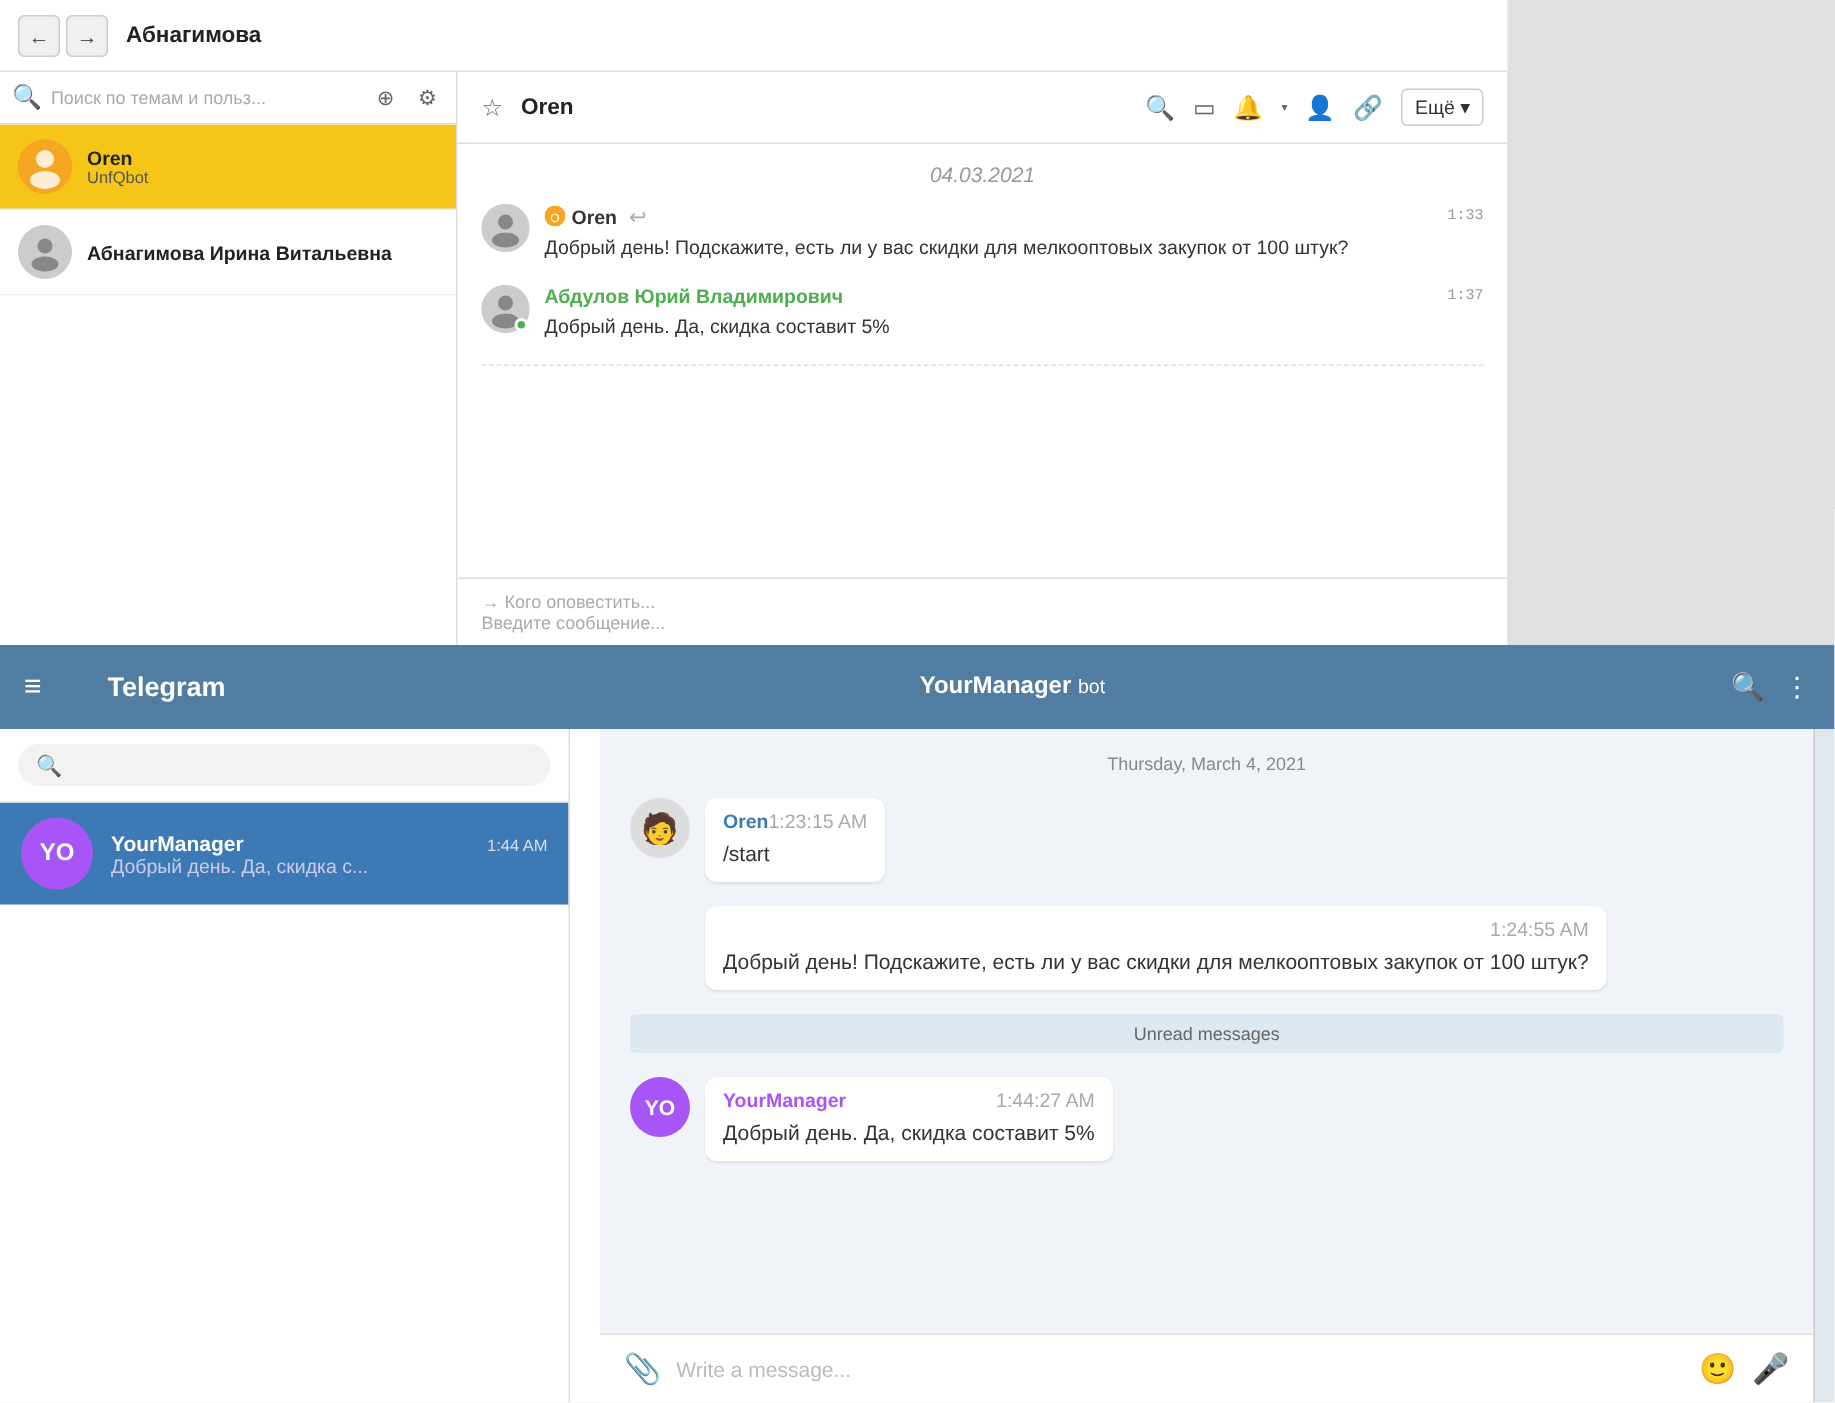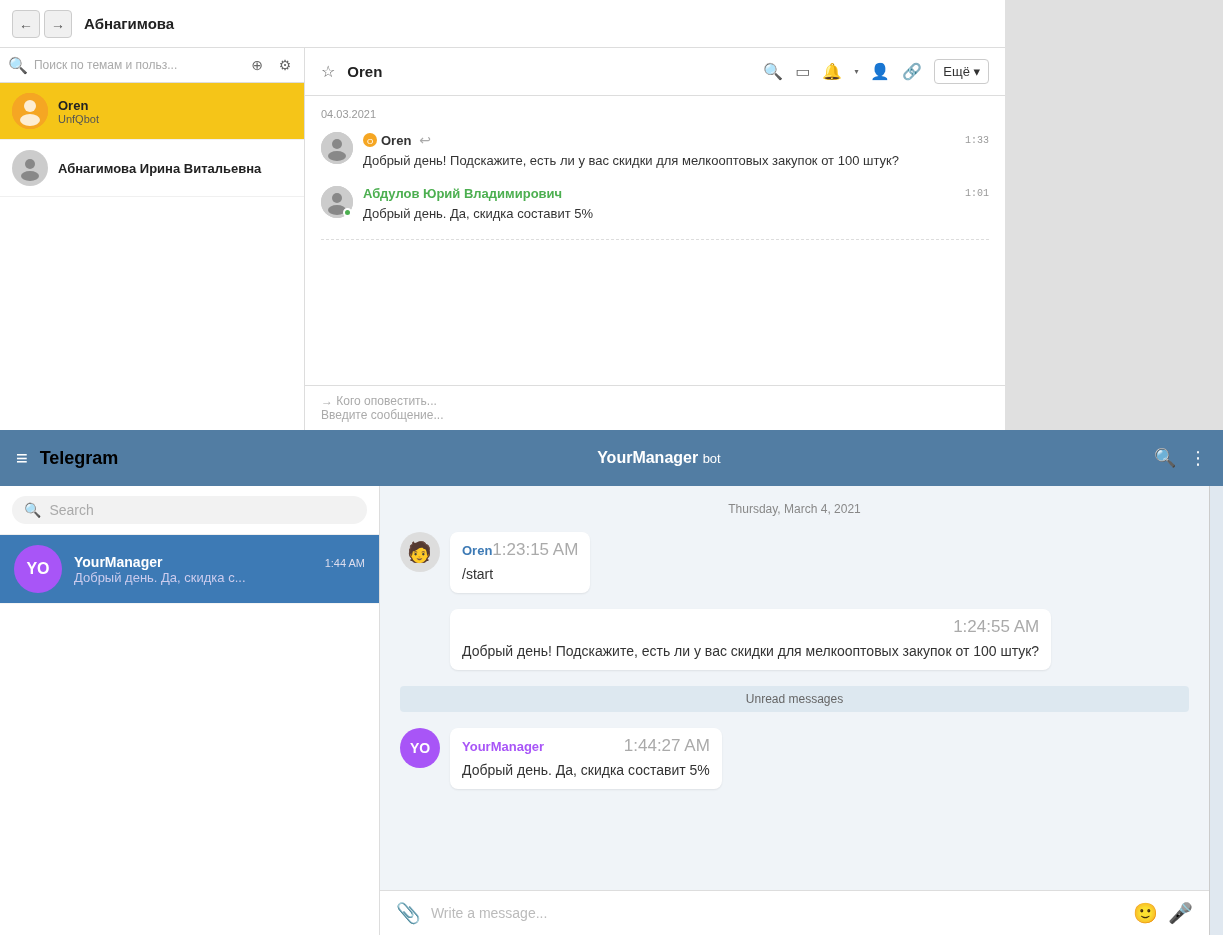--- a/index.html
+++ b/index.html
@@ -132,23 +132,24 @@
       padding: 4px 8px;
       border: 1px solid #ccc;
       border-radius: 4px;
     }
     .crm-messages {
       flex: 1;
       overflow-y: auto;
       padding: 12px 16px;
     }
     .crm-date-divider {
-      text-align: left;
-      font-size: 11px; color: #999;
+      text-align: center;
+      font-size: 14px; color: #999;
       margin-bottom: 12px;
+      font-style: italic;
     }
     .crm-msg {
       display: flex;
       gap: 10px;
       margin-bottom: 16px;
     }
     .crm-msg-avatar {
       width: 32px; height: 32px;
       border-radius: 50%;
       background: #ccc;
@@ -221,21 +222,21 @@
       background: #527da3;
       display: flex;
       align-items: center;
       padding: 0 16px;
       gap: 12px;
       color: #fff;
     }
     .tg-hamburger {
       font-size: 20px; cursor: pointer; color: #fff;
     }
-    .tg-brand { font-size: 18px; font-weight: 600; color: #000000; flex: 1; }
+    .tg-brand { font-size: 18px; font-weight: 600; color: #ffffff; flex: 1; margin-left: 32px; }
     .tg-chat-title-wrap { flex: 1; text-align: left; }
     .tg-chat-name { font-size: 16px; font-weight: 600; color: #fff; }
     .tg-search-icon { font-size: 18px; cursor: pointer; color: #fff; }
     .tg-more-icon { font-size: 18px; cursor: pointer; color: #fff; }
 
     
     .tg-body {
       display: flex;
       flex: 1;
       overflow: hidden;
@@ -291,20 +292,21 @@
     .tg-contact-item.active .tg-contact-preview { color: #cce; }
     .tg-contact-time { font-size: 11px; color: #aaa; white-space: nowrap; text-align: right; }
     .tg-contact-item.active .tg-contact-time { color: #dde; }
 
     
     .tg-chat {
       flex: 1;
       display: flex;
       flex-direction: column;
       background: #f0f4f8;
+      margin-left: 20px;
     }
     .tg-messages {
       flex: 1;
       overflow-y: auto;
       padding: 16px 20px;
     }
     .tg-date-divider {
       text-align: center;
       font-size: 12px; color: #888;
       margin-bottom: 16px;
@@ -332,21 +334,21 @@
       border-radius: 8px;
       padding: 8px 12px;
       max-width: 680px;
       box-shadow: 0 1px 2px rgba(0,0,0,0.08);
     }
     .tg-msg-name-row {
       display: flex; justify-content: space-between; align-items: baseline;
       margin-bottom: 4px;
     }
     .tg-msg-sender { font-size: 13px; font-weight: 600; color: #3d7ab5; }
-    .tg-msg-ts { font-size: 17px; color: #aaa; }
+    .tg-msg-ts { font-size: 13px; color: #aaa; }
     .tg-msg-text { font-size: 14px; color: #333; line-height: 1.5; }
     .tg-unread-divider {
       text-align: center;
       font-size: 12px; color: #666;
       background: #dde8f0;
       padding: 6px;
       border-radius: 4px;
       margin-bottom: 16px;
     }
     .tg-input-bar {
@@ -474,21 +476,21 @@
             <svg width="32" height="32" viewBox="0 0 32 32">
                 <circle cx="16" cy="16" r="16" fill="#ccc"></circle>
                 <circle cx="16" cy="12" r="5" fill="#888"></circle>
                 <ellipse cx="16" cy="24" rx="9" ry="5" fill="#888"></ellipse>
               </svg>
             <div class="online-dot"></div>
           </div>
           <div class="crm-msg-content">
             <div class="crm-msg-header">
               <span class="crm-msg-name green">Абдулов Юрий Владимирович</span>
-              <span class="crm-msg-time">1:01</span>
+              <span class="crm-msg-time">1:37</span>
             </div>
             <div class="crm-msg-text">Добрый день. Да, скидка составит 5%</div>
           </div>
         </div>
 
         <hr class="crm-separator">
       </div>
 
       <div class="crm-input-area">
         <div class="crm-notify-line">
@@ -516,21 +518,20 @@
     <span class="tg-search-icon">🔍</span>
     <span class="tg-more-icon">⋮</span>
   </div>
 
   <div class="tg-body">
 
     <div class="tg-sidebar">
       <div class="tg-search-wrap">
         <div class="tg-search-box">
           <span class="tg-search-ico">🔍</span>
-          <input class="tg-search-input" placeholder="Search" style="">
         </div>
       </div>
       <div class="tg-contact-list">
         <div class="tg-contact-item active">
           <div class="tg-tg-avatar">YO</div>
           <div class="tg-contact-info">
             <div style="display:flex; justify-content:space-between; align-items:baseline;">
               <span class="tg-contact-name">YourManager</span>
               <span class="tg-contact-time">1:44 AM</span>
             </div>

